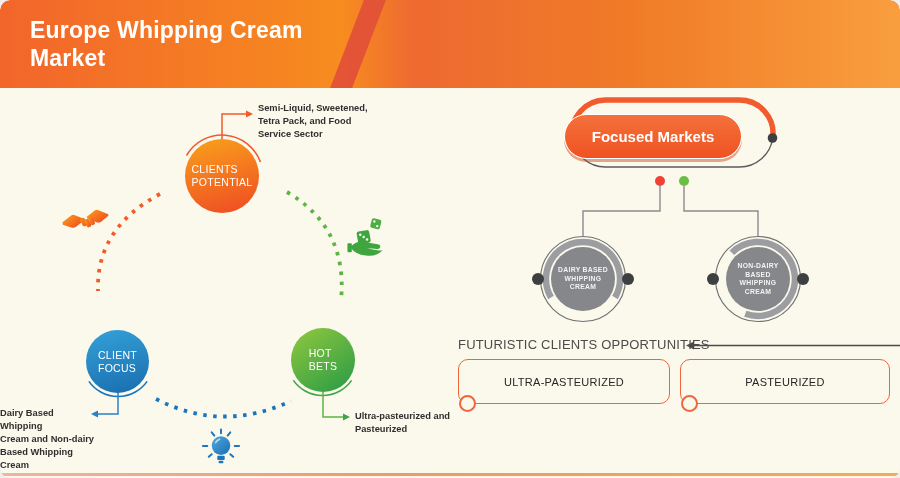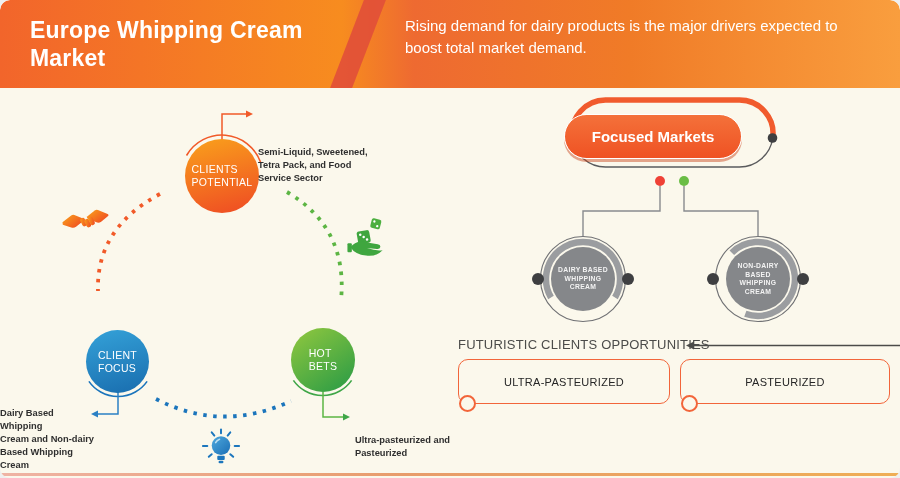--- a/index.html
+++ b/index.html
@@ -24,23 +24,23 @@
   .node{border-radius:50%;display:flex;align-items:center;justify-content:center;text-align:left;
     color:#fff;font-weight:400;letter-spacing:.3px;}
   .node-clients{left:185px;top:139px;width:74px;height:74px;font-size:10.5px;line-height:13px;
     background:linear-gradient(165deg,#F99D1C 5%,#EF4E23 95%);}
   .node-focus{left:86px;top:330px;width:63px;height:63px;font-size:10.5px;line-height:13px;
     background:linear-gradient(165deg,#339FD6 5%,#1A6FB0 95%);}
   .node-hotbets{left:291px;top:328px;width:64px;height:64px;font-size:10.5px;line-height:13px;
     background:linear-gradient(145deg,#8DC63F 5%,#2C9C45 95%);}
 
   .ann{color:#2F2F2F;font-size:9.3px;font-weight:600;line-height:13px;}
-  .ann-clients{left:258px;top:102px;width:120px;text-align:left;margin-top:44px;}
+  .ann-clients{left:258px;top:102px;width:120px;text-align:left;}
   .ann-focus{left:0px;top:407px;width:96px;}
-  .ann-hotbets{left:355px;top:410px;width:110px;text-align:left;margin-top:24px;}
+  .ann-hotbets{left:355px;top:410px;width:110px;text-align:left;}
 
   
   .pill{left:564px;top:114px;width:178px;height:45px;border-radius:23px;
     background:linear-gradient(180deg,#F4713A,#EF5223);border:1.5px solid #fff;
     box-shadow:0 3px 0 rgba(197,62,21,.45);box-sizing:border-box;
     display:flex;align-items:center;justify-content:center;color:#fff;font-size:15px;font-weight:700;}
   .branch{border-radius:50%;background:#85878A;display:flex;align-items:center;justify-content:center;
     text-align:center;color:#F3F3F3;font-size:6.8px;line-height:8.5px;letter-spacing:.3px;font-weight:600;}
   .branch-1{left:551px;top:247px;width:64px;height:64px;}
   .branch-2{left:726px;top:247px;width:64px;height:64px;}
@@ -65,22 +65,20 @@
 </style>
 </head>
 <body>
 
 <div class="scene">
 
   <div class="abs header">
     <div class="header-stripe"></div>
     <div class="header-title pre">Europe Whipping Cream
 Market</div>
-    <div class="header-sub pre">Rising demand for dairy products is the major drivers expected to
-boost total market demand.</div>
   </div>
 
   <svg class="abs overlay" viewBox="0 0 900 478" width="900" height="478">
 
     <path d="M160 194 Q96 228 98 291" fill="none" stroke="#F15A29" stroke-width="3.8" stroke-dasharray="3.5 6.5"></path>
     <path d="M287 192 Q348 228 341 300" fill="none" stroke="#5CB543" stroke-width="3.8" stroke-dasharray="3.5 6.5"></path>
     <path d="M156 399 Q222 433 291 401" fill="none" stroke="#1B75BC" stroke-width="3.8" stroke-dasharray="3.5 6.5"></path>
 
     <path d="M186.5 155.5 A41 41 0 0 1 260.5 162" fill="none" stroke="#F15A29" stroke-width="1.6"></path>
     <path d="M88.9 381.4 A35.5 35.5 0 0 0 147.1 381.4" fill="none" stroke="#1B75BC" stroke-width="1.6"></path>

